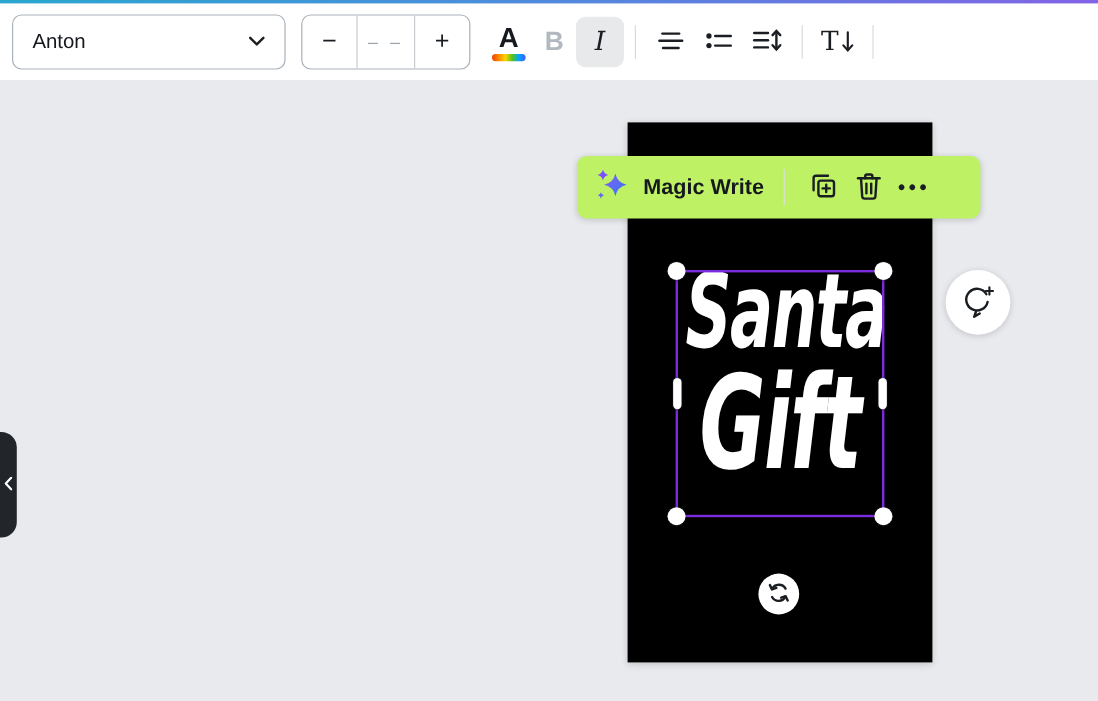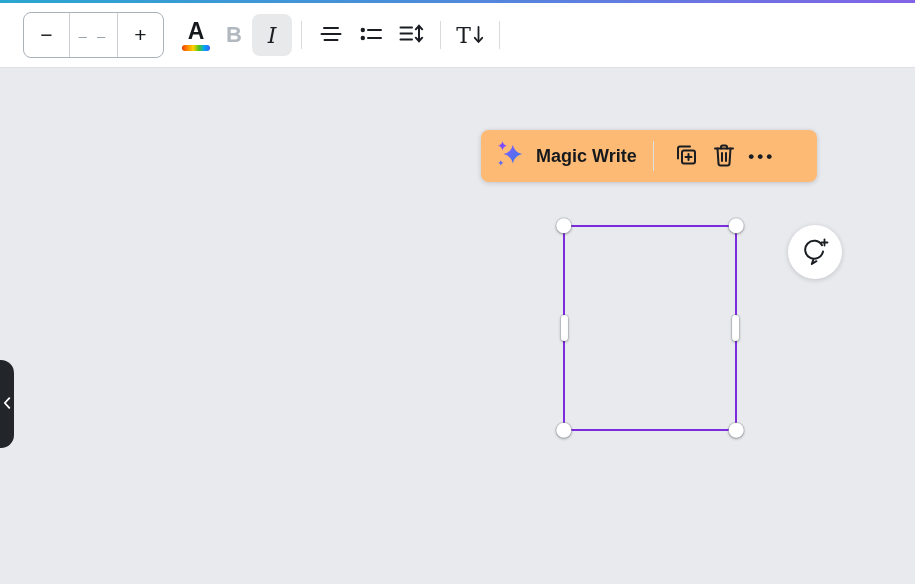--- a/index.html
+++ b/index.html
@@ -60,21 +60,21 @@
   .hndl.pill { width:7px; height:26px; border-radius:4px; }
   .h-tl { left:0; top:0; transform:translate(-58%,-58%); }
   .h-tr { left:100%; top:0; transform:translate(-42%,-58%); }
   .h-bl { left:0; top:100%; transform:translate(-58%,-42%); }
   .h-br { left:100%; top:100%; transform:translate(-42%,-42%); }
   .h-ml { left:0; top:50%; transform:translate(-58%,-50%); }
   .h-mr { left:100%; top:50%; transform:translate(-42%,-50%); }
 
   
   .ctx-bar { position:absolute; left:481px; top:62px; width:336px; height:52px;
-    background:#fdba74; border-radius:8px; box-shadow:0 1px 5px rgba(14,19,24,.18);
+    background:#bef264; border-radius:8px; box-shadow:0 1px 5px rgba(14,19,24,.18);
     display:flex; align-items:center; padding:0 13px; }
   .mw-btn { display:flex; align-items:center; gap:10px; border:none; background:none; cursor:pointer; }
   .mw-label { font-size:18px; font-weight:600; color:#15191d; white-space:nowrap; }
   .ctx-div { width:1px; height:30px; background:#dcdfe3; margin:0 13px 0 16px; }
   .ctx-btn { width:38px; height:38px; border:none; background:none; border-radius:6px;
     display:flex; align-items:center; justify-content:center; cursor:pointer; }
   .dots { font-size:17px; font-weight:bold; color:#1a1d21; letter-spacing:3px; line-height:1; }
 
   
   .comment-btn { position:absolute; left:788px; top:157px; width:54px; height:54px;
@@ -85,20 +85,28 @@
   .side-tab { position:absolute; left:0; top:292px; width:14px; height:88px;
     background:#22262b; border-radius:0 13px 13px 0; border:none; cursor:pointer;
     display:flex; align-items:center; justify-content:center; }
 </style>
 </head>
 <body>
 
 <div class="top-line"></div>
 
 <div class="toolbar">
+  <div class="font-select">
+    <span class="fname">Anton</span>
+    <span>
+      <svg width="14" height="9" viewBox="0 0 14 9">
+          <path d="M1.5 1.5 L7 7 L12.5 1.5" fill="none" stroke="#1a1d21" stroke-width="2" stroke-linecap="round" stroke-linejoin="round"></path>
+        </svg>
+    </span>
+  </div>
 
   <div class="stepper">
     <button class="st-btn">−</button>
     <div class="st-val">– –</div>
     <button class="st-btn">+</button>
   </div>
 
   <button class="tb-btn" style="margin-left:12px;">
     <span class="color-a">A</span>
     <span class="rainbow"></span>
@@ -167,20 +175,36 @@
         </svg>
     </span>
   </button>
 
   <div class="tb-div"></div>
 
 </div>
 
 <div class="workspace">
 
+  <div class="canvas">
+    <div class="design-text">
+      <span class="l1">Santa</span>
+      <span class="l2">Gift</span>
+    </div>
+    <button class="rotate-btn">
+      <span>
+        <svg width="20" height="20" viewBox="0 0 20 20" fill="none" stroke="#1a1d21" stroke-width="2" stroke-linecap="round" stroke-linejoin="round">
+          <path d="M15.6 6.5 A6.3 6.3 0 0 0 4.4 6.9"></path>
+          <path d="M4.4 13.5 A6.3 6.3 0 0 0 15.6 13.1"></path>
+          <path d="M2.6 3.6 L4.3 7.2 L8 5.9"></path>
+          <path d="M17.4 16.4 L15.7 12.8 L12 14.1"></path>
+        </svg>
+      </span>
+    </button>
+  </div>
 
   <div class="sel-box">
     <span class="hndl circ h-tl"></span>
     <span class="hndl circ h-tr"></span>
     <span class="hndl circ h-bl"></span>
     <span class="hndl circ h-br"></span>
     <span class="hndl pill h-ml"></span>
     <span class="hndl pill h-mr"></span>
   </div>
 

